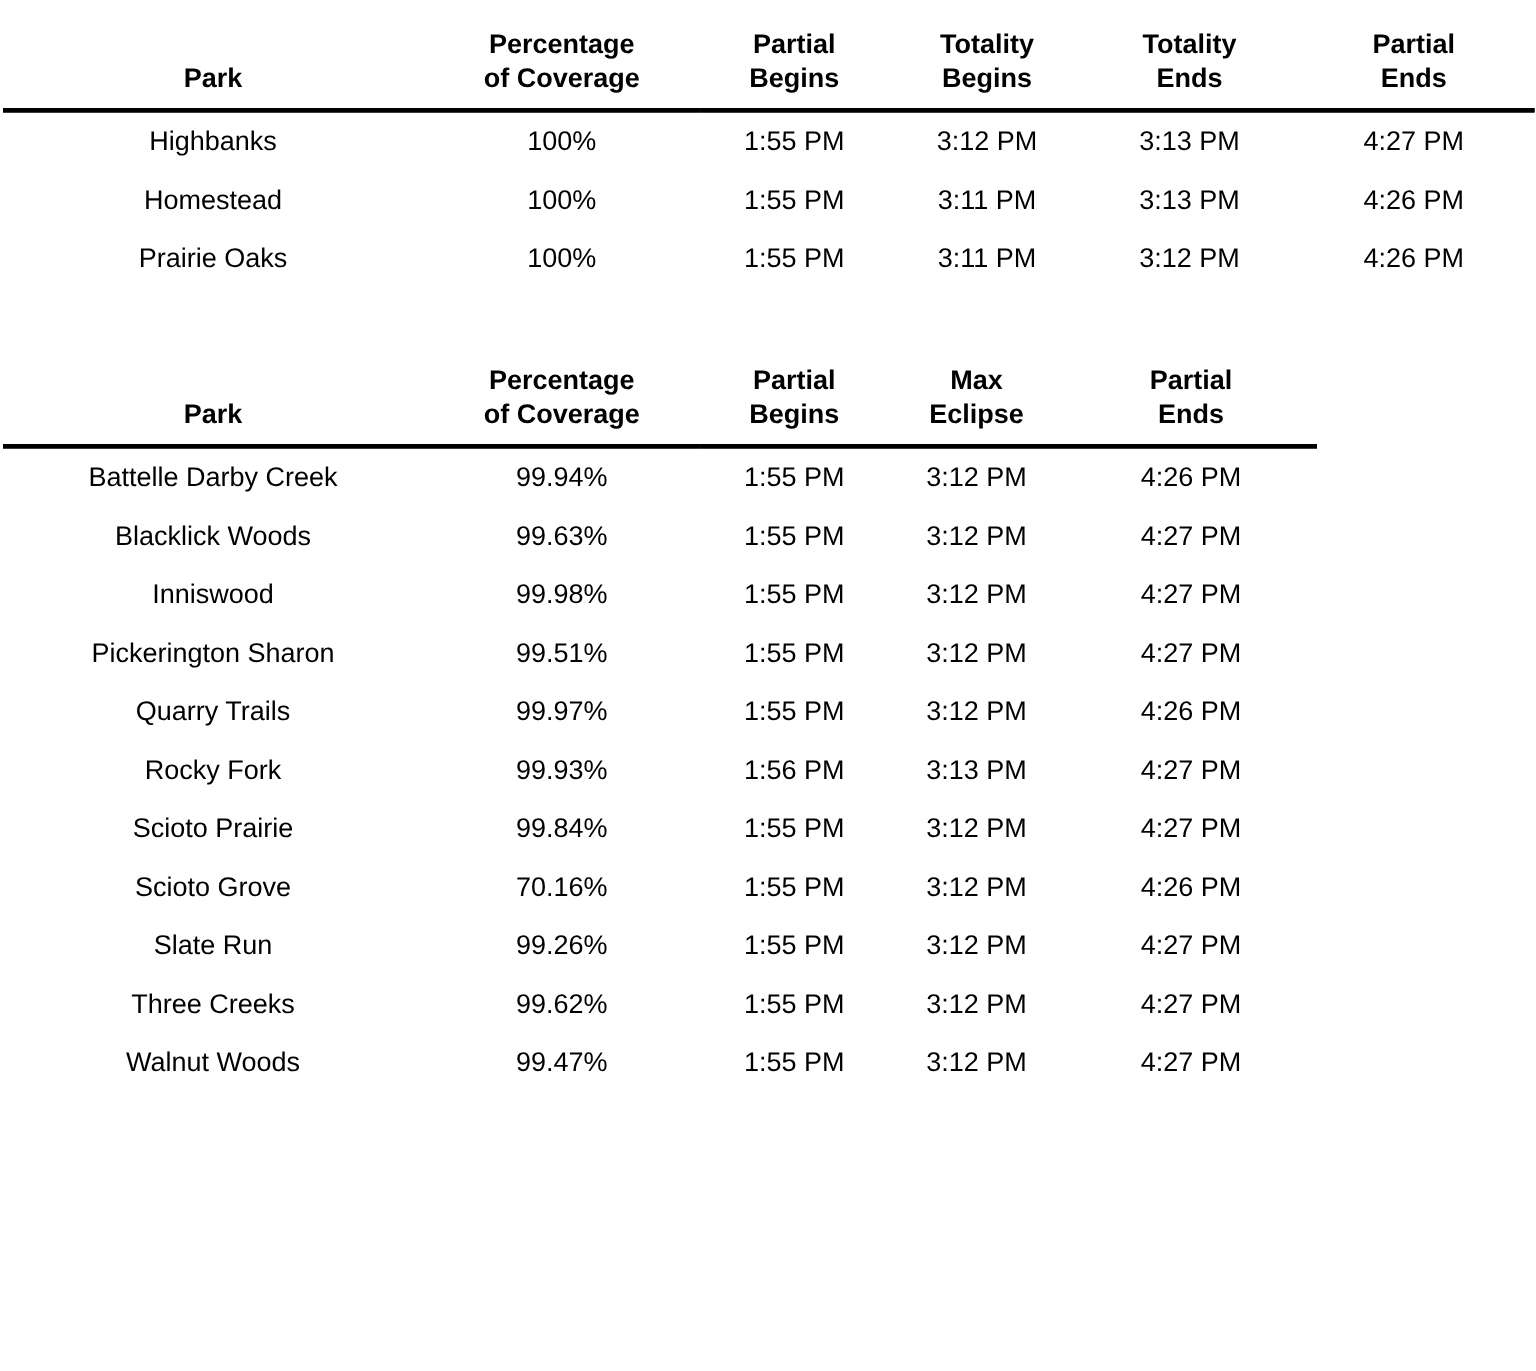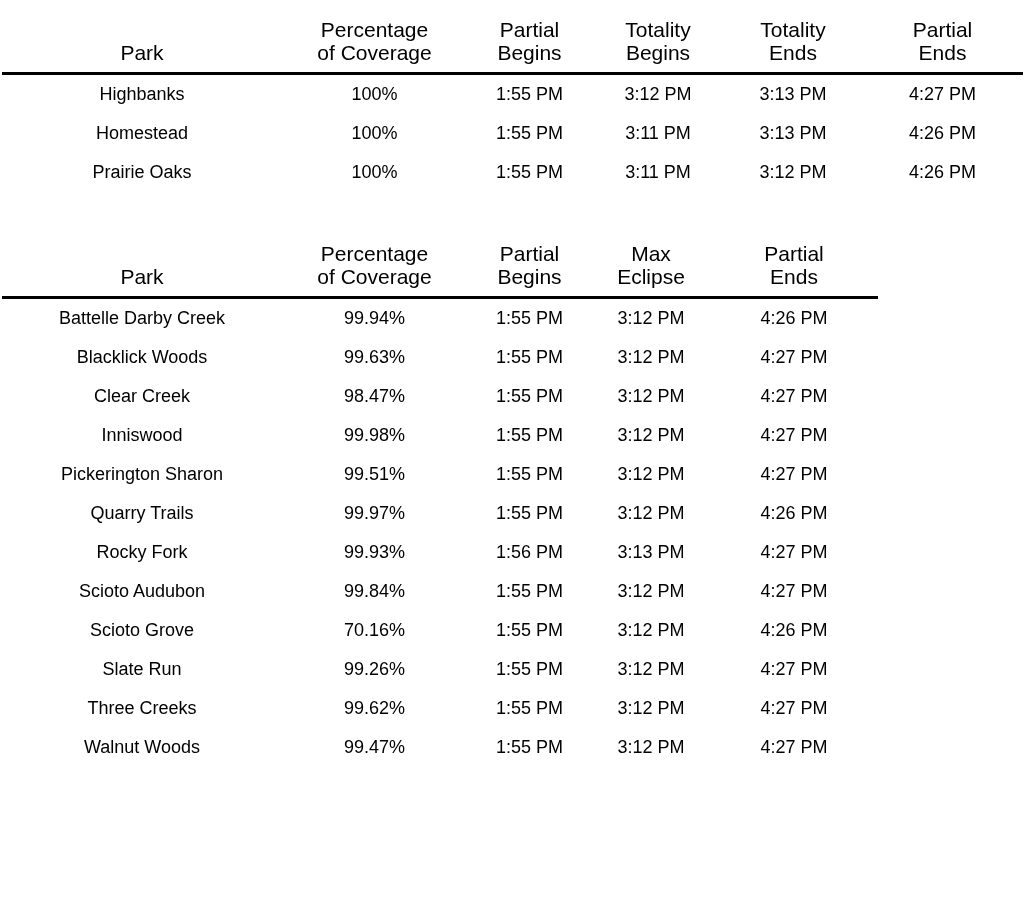--- a/index.html
+++ b/index.html
@@ -18,22 +18,22 @@
     position: relative;
   }
   table {
     border-collapse: collapse;
     table-layout: fixed;
   }
   .eclipse-table thead tr {
     border-bottom: 3px solid #000000;
   }
   .eclipse-table th {
-    font-weight: normal;
-    font-size: 21px;
+    font-weight: bold;
+    font-size: 18px;
     line-height: 23px;
     vertical-align: bottom;
     padding: 0 0 8px 0;
     white-space: pre-line;
     height: 56px;
   }
   .eclipse-table td {
     font-size: 18px;
     text-align: center;
     vertical-align: middle;
@@ -137,27 +137,20 @@
           <td>4:26 PM</td>
         </tr>
         <tr>
           <td>Blacklick Woods</td>
           <td>99.63%</td>
           <td>1:55 PM</td>
           <td>3:12 PM</td>
           <td>4:27 PM</td>
         </tr>
         <tr>
-          <td>Clear Creek</td>
-          <td>98.47%</td>
-          <td>1:55 PM</td>
-          <td>3:12 PM</td>
-          <td>4:27 PM</td>
-        </tr>
-        <tr>
           <td>Inniswood</td>
           <td>99.98%</td>
           <td>1:55 PM</td>
           <td>3:12 PM</td>
           <td>4:27 PM</td>
         </tr>
         <tr>
           <td>Pickerington Sharon</td>
           <td>99.51%</td>
           <td>1:55 PM</td>
@@ -172,21 +165,21 @@
           <td>4:26 PM</td>
         </tr>
         <tr>
           <td>Rocky Fork</td>
           <td>99.93%</td>
           <td>1:56 PM</td>
           <td>3:13 PM</td>
           <td>4:27 PM</td>
         </tr>
         <tr>
-          <td>Scioto Audubon</td>
+          <td>Scioto Prairie</td>
           <td>99.84%</td>
           <td>1:55 PM</td>
           <td>3:12 PM</td>
           <td>4:27 PM</td>
         </tr>
         <tr>
           <td>Scioto Grove</td>
           <td>70.16%</td>
           <td>1:55 PM</td>
           <td>3:12 PM</td>

